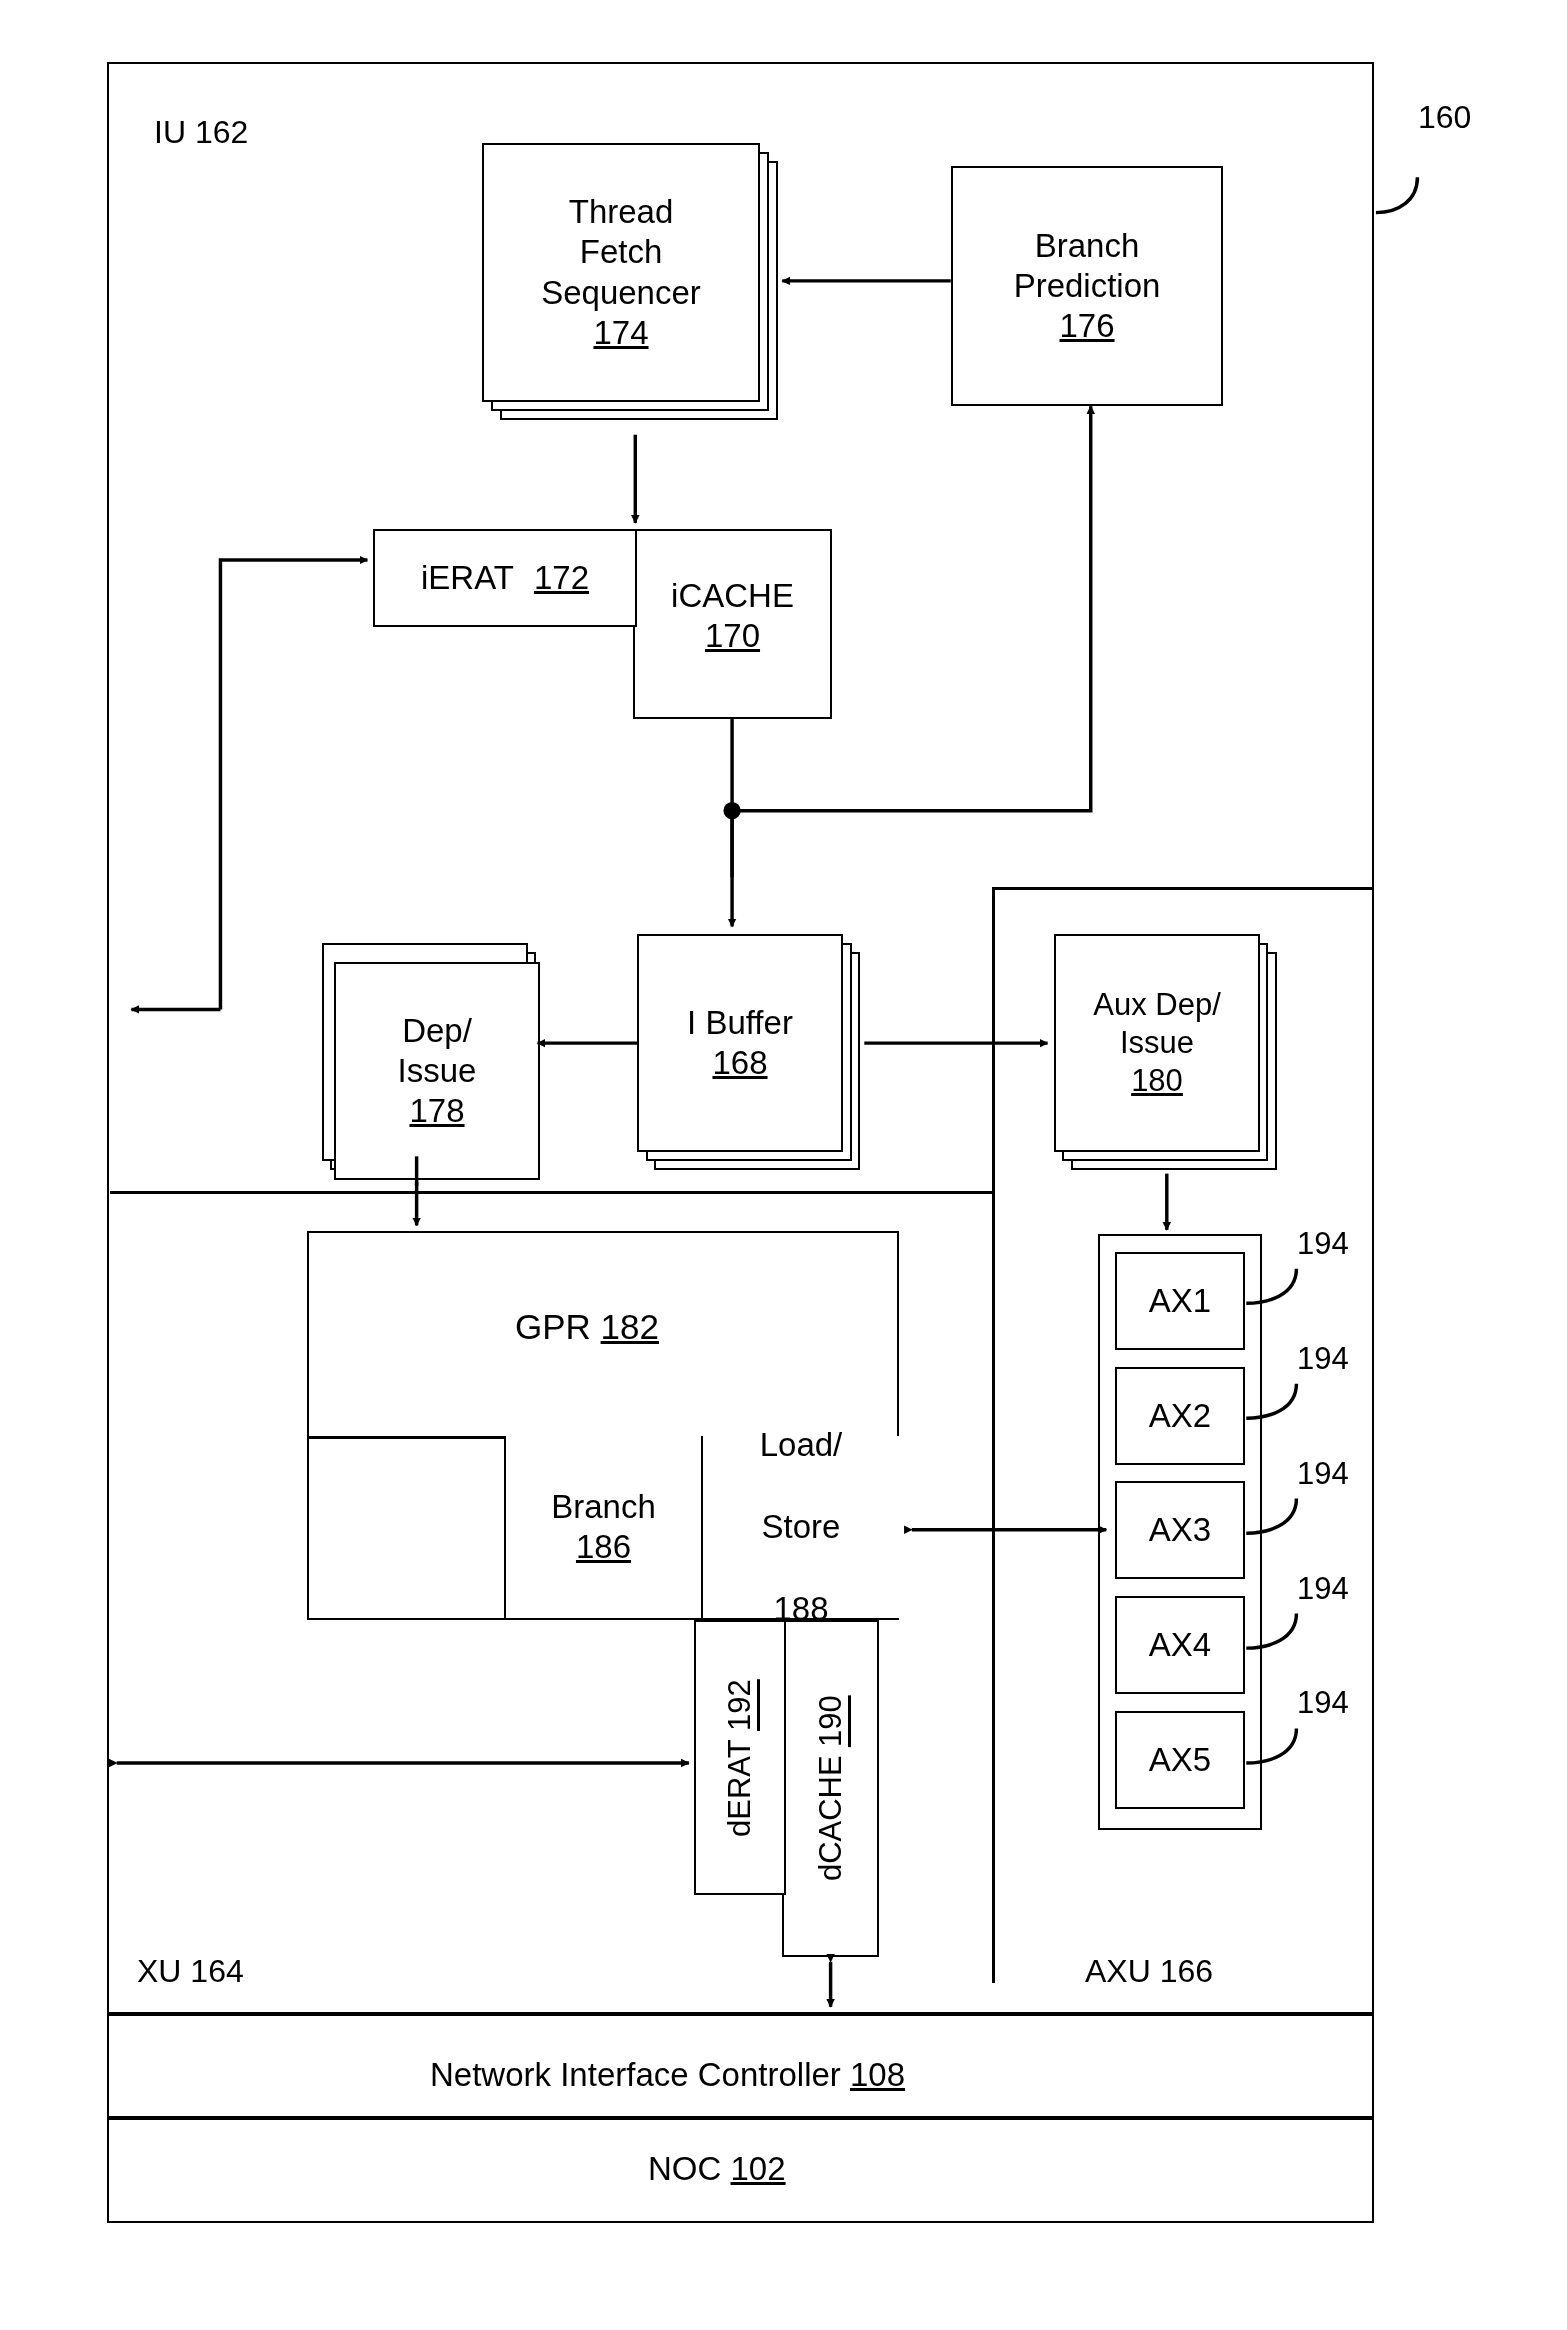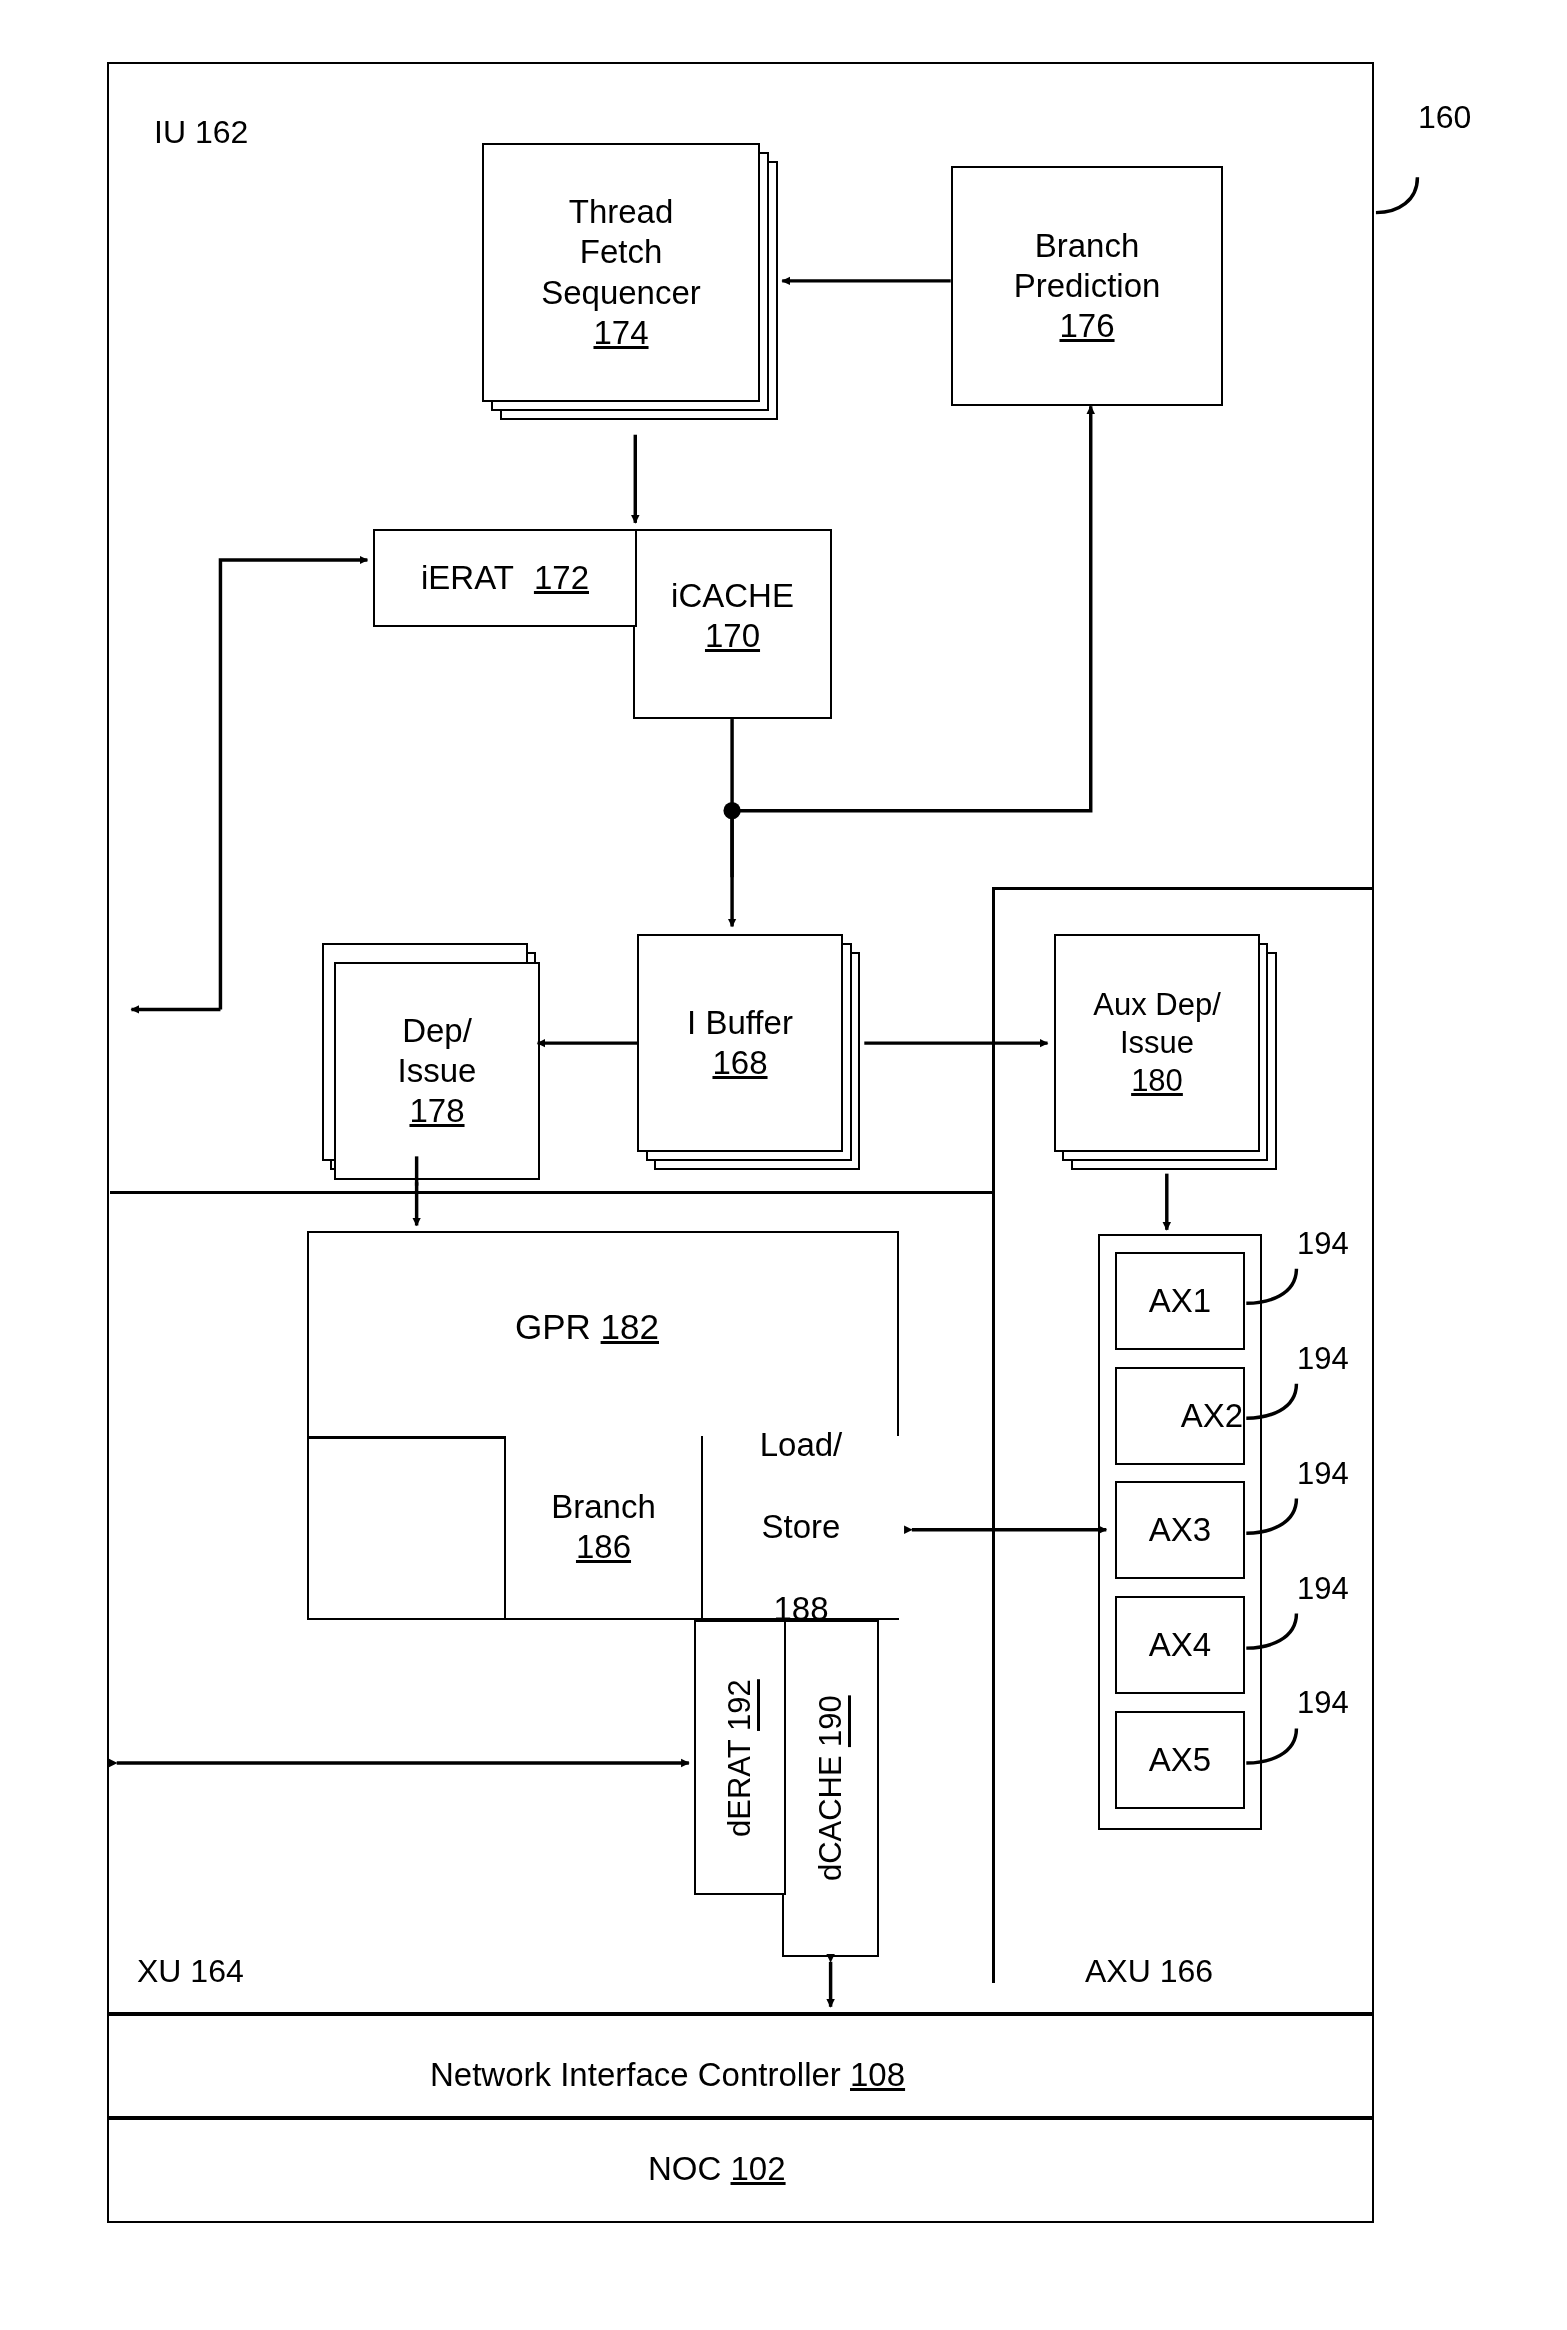--- a/index.html
+++ b/index.html
@@ -126,21 +126,21 @@
       <span>dERAT</span>
       <span class="num">192</span>
     </div>
   </div>
 
   <div class="outer" style="left:1098px;top:1234px;width:164px;height:596px;"></div>
 
   <div class="bx" style="left:1115px;top:1252px;width:130px;height:98px;font-size:33px;">
     <span>AX1</span>
   </div>
-  <div class="bx" style="left:1115px;top:1367px;width:130px;height:98px;font-size:33px;align-items:flex-end;">
+  <div class="bx" style="left:1115px;top:1367px;width:130px;height:98px;font-size:33px;">
     <span>AX2</span>
   </div>
   <div class="bx" style="left:1115px;top:1481px;width:130px;height:98px;font-size:33px;">
     <span>AX3</span>
   </div>
   <div class="bx" style="left:1115px;top:1596px;width:130px;height:98px;font-size:33px;">
     <span>AX4</span>
   </div>
   <div class="bx" style="left:1115px;top:1711px;width:130px;height:98px;font-size:33px;">
     <span>AX5</span>

